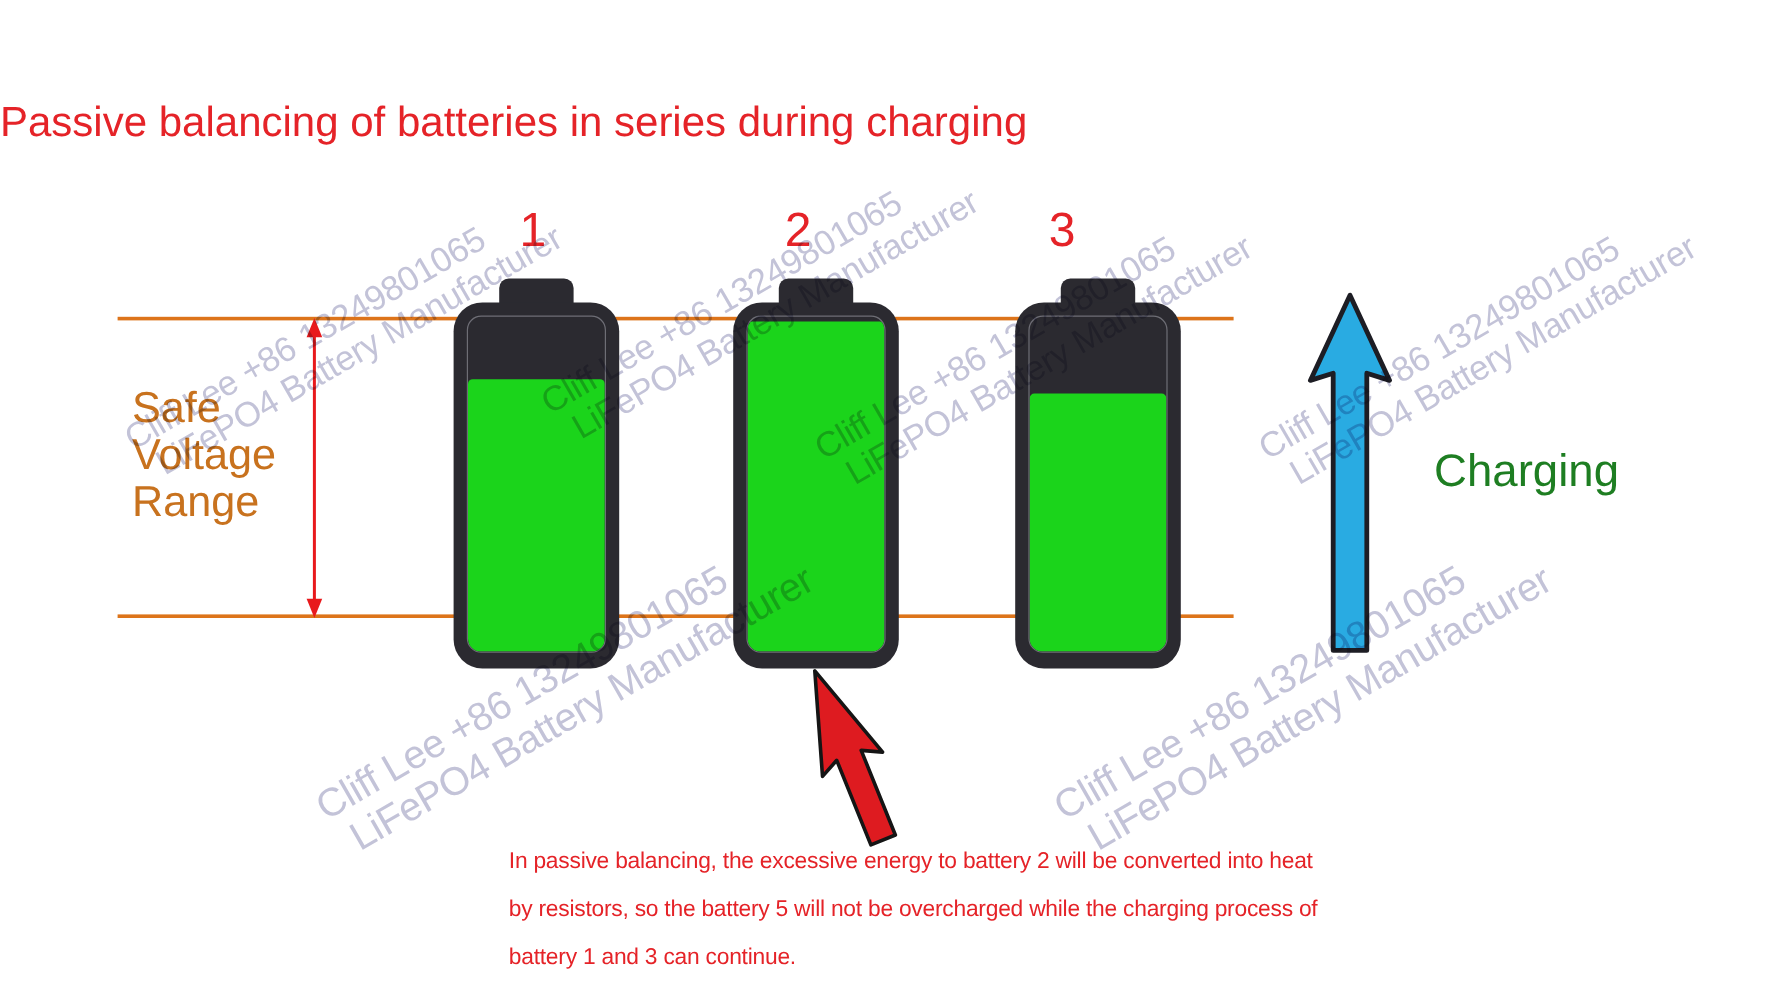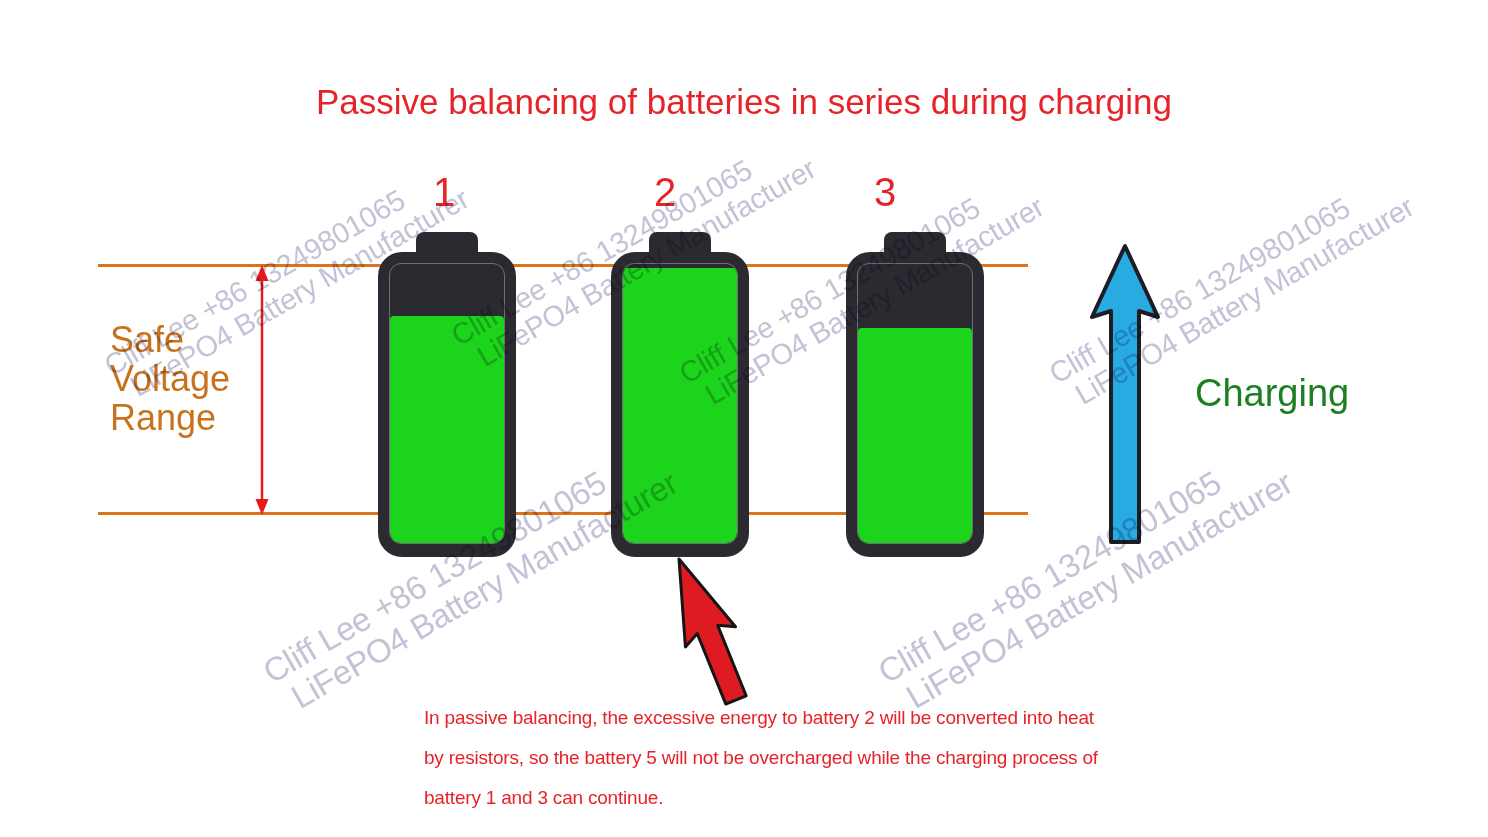--- a/index.html
+++ b/index.html
@@ -3,21 +3,21 @@
 <meta charset="utf-8">
 <style>
   html,body{margin:0;padding:0;background:#fff;}
   #canvas{
     position:relative;width:1488px;height:837px;background:#ffffff;
     overflow:hidden;font-family:"Liberation Sans",sans-serif;
   }
   .abs{position:absolute;}
   
   #title{
-    left:0;top:82px;width:1488px;text-align:center;
+    left:0;top:82px;width:1488px;
     font-size:35px;color:#e52328;letter-spacing:0px;
   }
   
   .bat-label{
     top:170px;width:34px;text-align:center;font-size:40px;color:#e52328;
   }
   #lbl1{left:427px;} #lbl2{left:648px;} #lbl3{left:868px;}
   
   .h-line{left:98px;width:930px;height:3px;background:#dd741a;}
   #line-top{top:264px;} #line-bottom{top:512px;}

